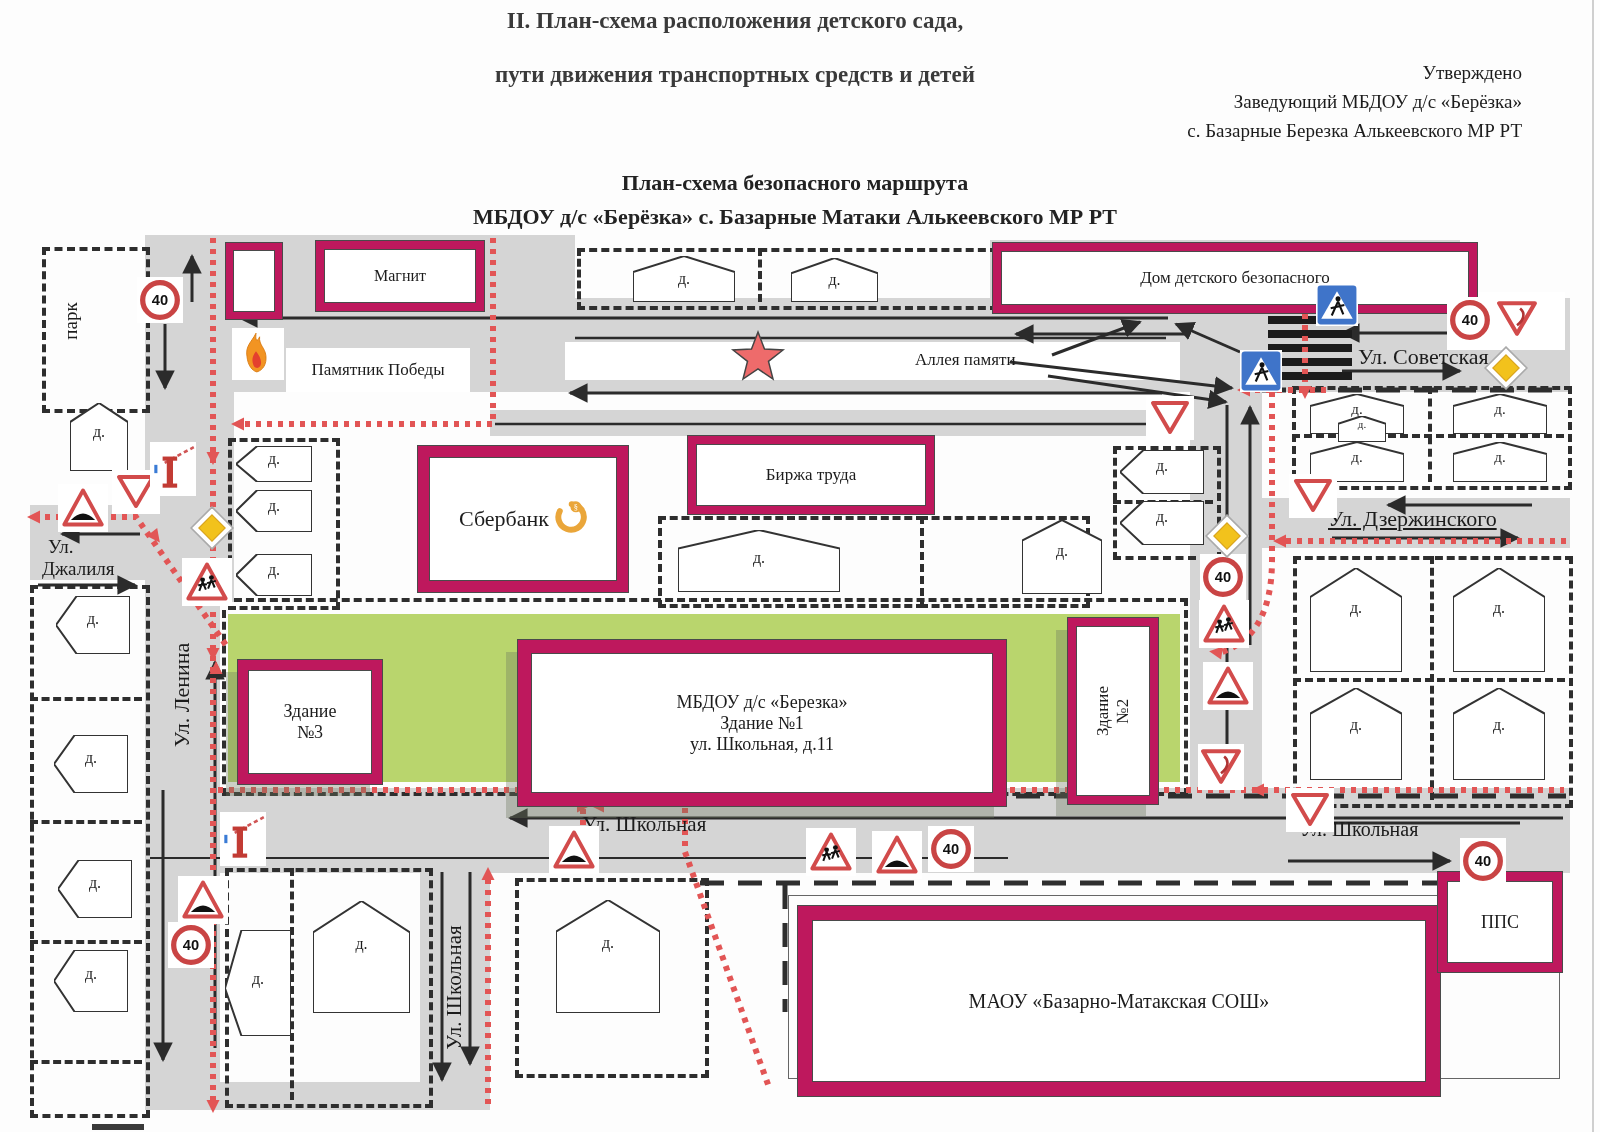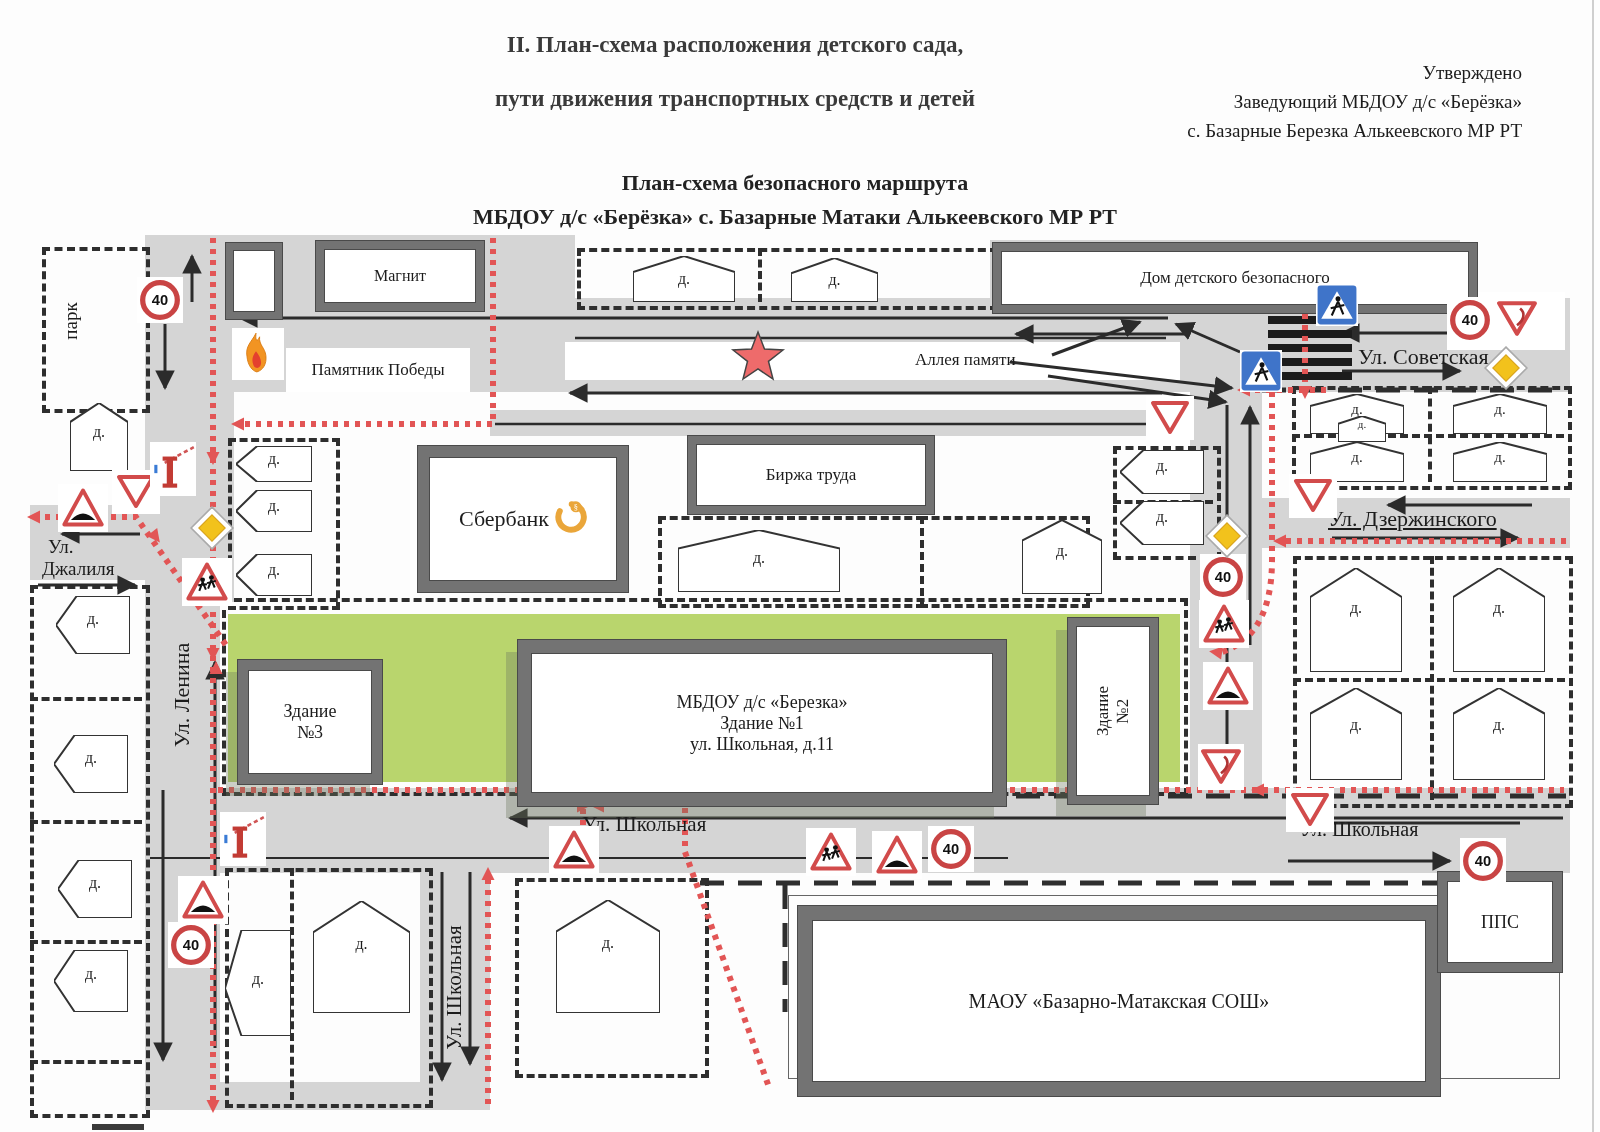--- a/index.html
+++ b/index.html
@@ -1,34 +1,34 @@
 <!DOCTYPE html>
 <html><head>
 <meta charset="utf-8">
 <style>
   html,body{margin:0;padding:0;background:#e8e8e8;}
   #page{position:relative;width:1600px;height:1132px;background:#fdfdfd;overflow:hidden;
         font-family:"Liberation Serif", serif;color:#1c1c1c;}
   .abs{position:absolute;}
   
-  .title{position:absolute;left:0;width:1470px;text-align:center;font-weight:bold;font-size:23px;color:#3a3a3a;margin-top:24px;}
+  .title{position:absolute;left:0;width:1470px;text-align:center;font-weight:bold;font-size:23px;color:#3a3a3a;}
   .approve{position:absolute;right:78px;top:58px;width:470px;text-align:right;font-size:19px;line-height:29px;}
   .subtitle{position:absolute;left:0;width:1590px;text-align:center;font-weight:bold;font-size:22px;color:#222;}
   
   .road{position:absolute;background:#d5d5d5;z-index:1;}
   .lawn{position:absolute;background:#b9d56d;z-index:2;}
   .wstrip{position:absolute;background:#fff;z-index:2;}
   
   .db{position:absolute;border:4px dashed #2e2e2e;z-index:3;}
   .dbv{position:absolute;border-left:4px dashed #2e2e2e;z-index:3;}
   .dbh{position:absolute;border-top:4px dashed #2e2e2e;z-index:3;}
   
   #ov{position:absolute;left:0;top:0;z-index:4;pointer-events:none;}
   
-  .bld{position:absolute;background:#fff;border:9px solid #737373;box-shadow:inset 0 0 0 1px #4a4a4a,0 0 0 1px #4a4a4a;
+  .bld{position:absolute;background:#fff;border:9px solid #be185d;box-shadow:inset 0 0 0 1px #4a4a4a,0 0 0 1px #4a4a4a;
        display:flex;flex-direction:column;align-items:center;justify-content:center;text-align:center;z-index:5;}
   .bshadow{box-shadow:inset 0 0 0 1px #4a4a4a,0 0 0 1px #4a4a4a,-12px 12px 0 rgba(110,120,95,.35);}
   .bld .l1{font-size:18px;}
   
   .house{position:absolute;z-index:5;}
   .house svg{position:absolute;left:0;top:0;width:100%;height:100%;}
   .house polygon{fill:#fff;stroke:#333;stroke-width:2;vector-effect:non-scaling-stroke;}
   .house span{position:absolute;left:0;right:0;top:30%;text-align:center;font-size:16px;}
   
   .sign{position:absolute;background:#fff;padding:2px;z-index:6;}

